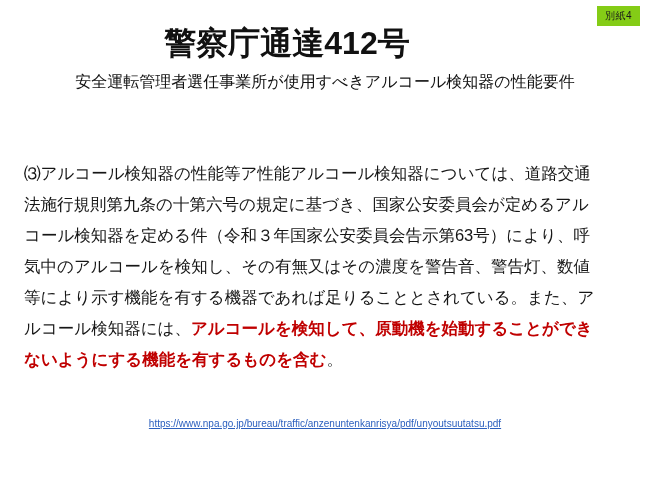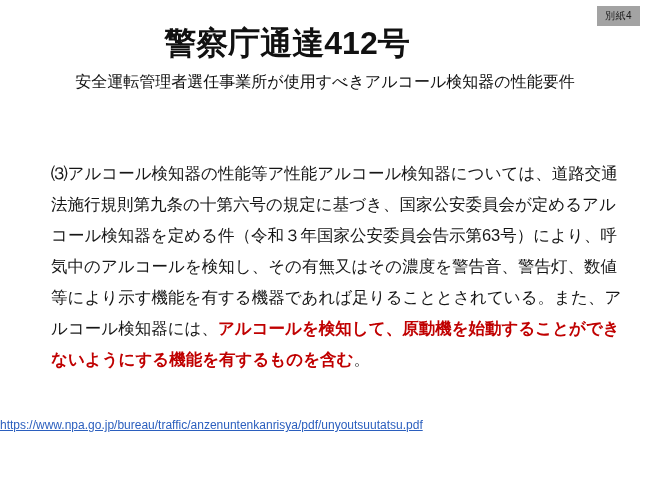--- a/index.html
+++ b/index.html
@@ -17,21 +17,21 @@
   .slide {
     position: relative;
     width: 650px;
     height: 488px;
     background: #ffffff;
   }
   .corner-badge {
     position: absolute;
     top: 6px;
     right: 10px;
-    background: #a3a3a3;
+    background: #84cc16;
     color: #1a1a1a;
     font-size: 10px;
     line-height: 1;
     padding: 5px 8px 5px 8px;
     letter-spacing: 0.5px;
     font-family: "Liberation Sans", sans-serif;
   }
   .title {
     position: absolute;
     top: 22px;
@@ -51,38 +51,39 @@
     width: 650px;
     text-align: center;
     font-size: 16px;
     font-weight: normal;
     color: #111111;
     font-family: "Liberation Sans", sans-serif;
   }
   .body-text {
     position: absolute;
     top: 158px;
-    left: 51px;
+    left: 24px;
     width: 578px;
     font-size: 16.5px;
     line-height: 31px;
     color: #161616;
     text-align: left;
     font-family: "Liberation Sans", sans-serif;
   }
   .body-text .hl {
     color: #c00000;
     font-weight: bold;
   }
   .source-link {
     position: absolute;
     top: 418px;
     left: 0;
     width: 650px;
-    font-size: 12px;
+    text-align: center;
+    font-size: 10px;
     color: #2b5fbe;
     text-decoration: underline;
     font-family: "Liberation Sans", sans-serif;
     cursor: pointer;
   }
 </style>
 </head>
 <body>
 
 <div class="slide">

